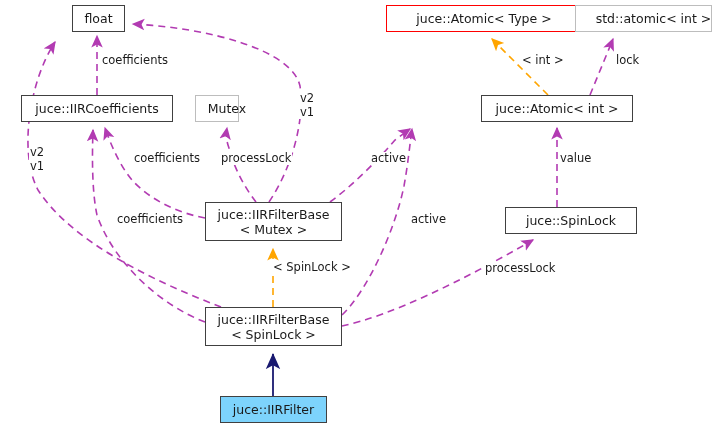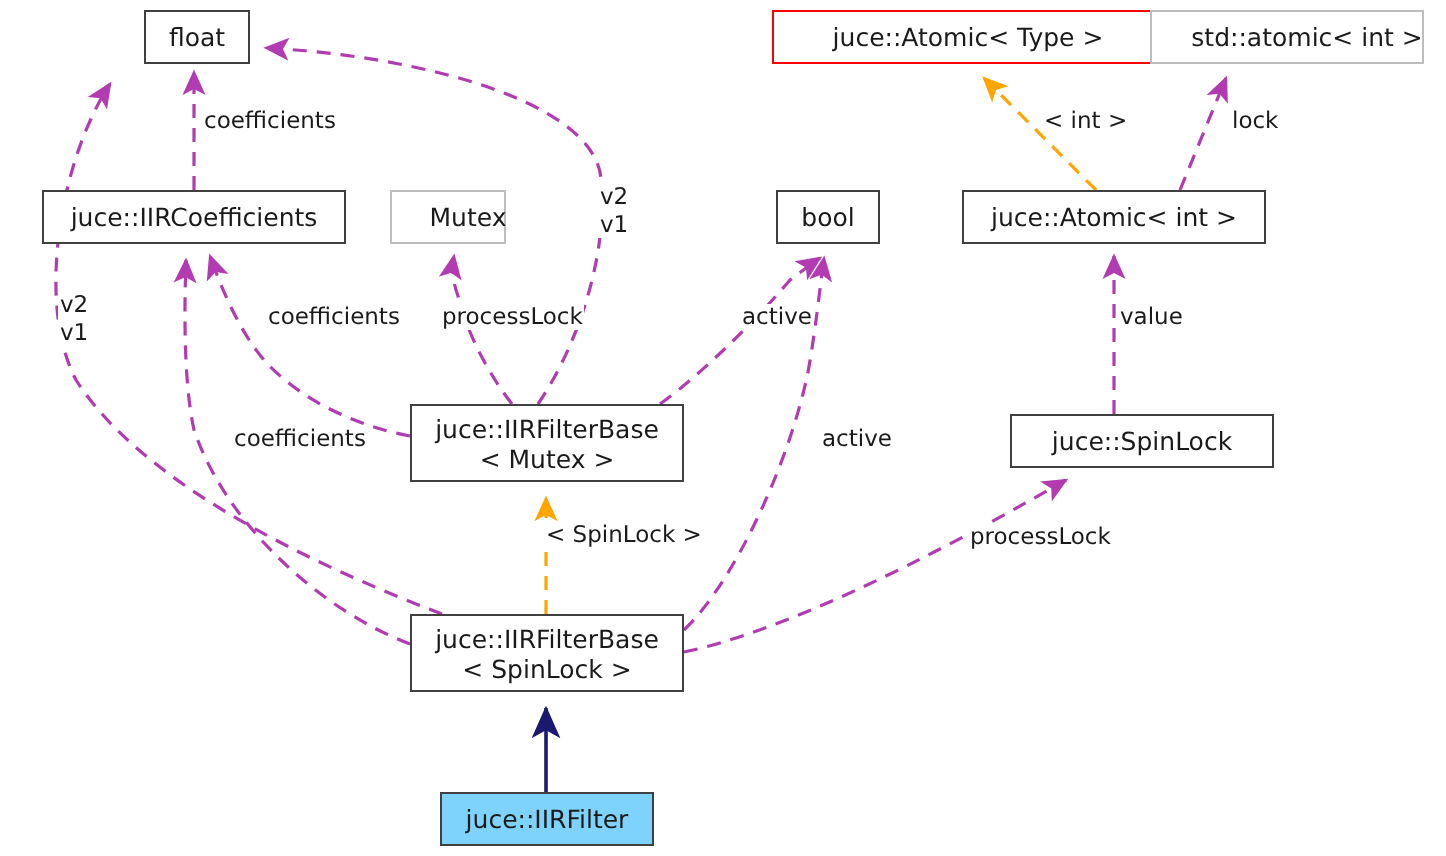--- a/index.html
+++ b/index.html
@@ -112,27 +112,24 @@
   </div>
 
   <div class="node light" style="left:575px; top:5px; width:137px; height:27px;">
     <span class="line">std::atomic&lt; int &gt;</span>
   </div>
 
   <div class="node" style="left:21px; top:95px; width:152px; height:27px;">
     <span class="line">juce::IIRCoefficients</span>
   </div>
 
-  <div class="node light" style="left:195px; top:95px; width:58px; height:27px;text-align:right;">
+  <div class="node light" style="left:195px; top:95px; width:44px; height:27px;text-align:right;">
     <span class="line">Mutex</span>
   </div>
 
-  <div class="node" style="left:388px; top:95px; width:52px; height:27px;">
-    <span class="line">bool</span>
-  </div>
 
   <div class="node" style="left:481px; top:95px; width:152px; height:27px;">
     <span class="line">juce::Atomic&lt; int &gt;</span>
   </div>
 
   <div class="node" style="left:205px; top:202px; width:137px; height:39px;">
     <span class="line">juce::IIRFilterBase</span>
     <span class="line">&lt; Mutex &gt;</span>
   </div>
 

